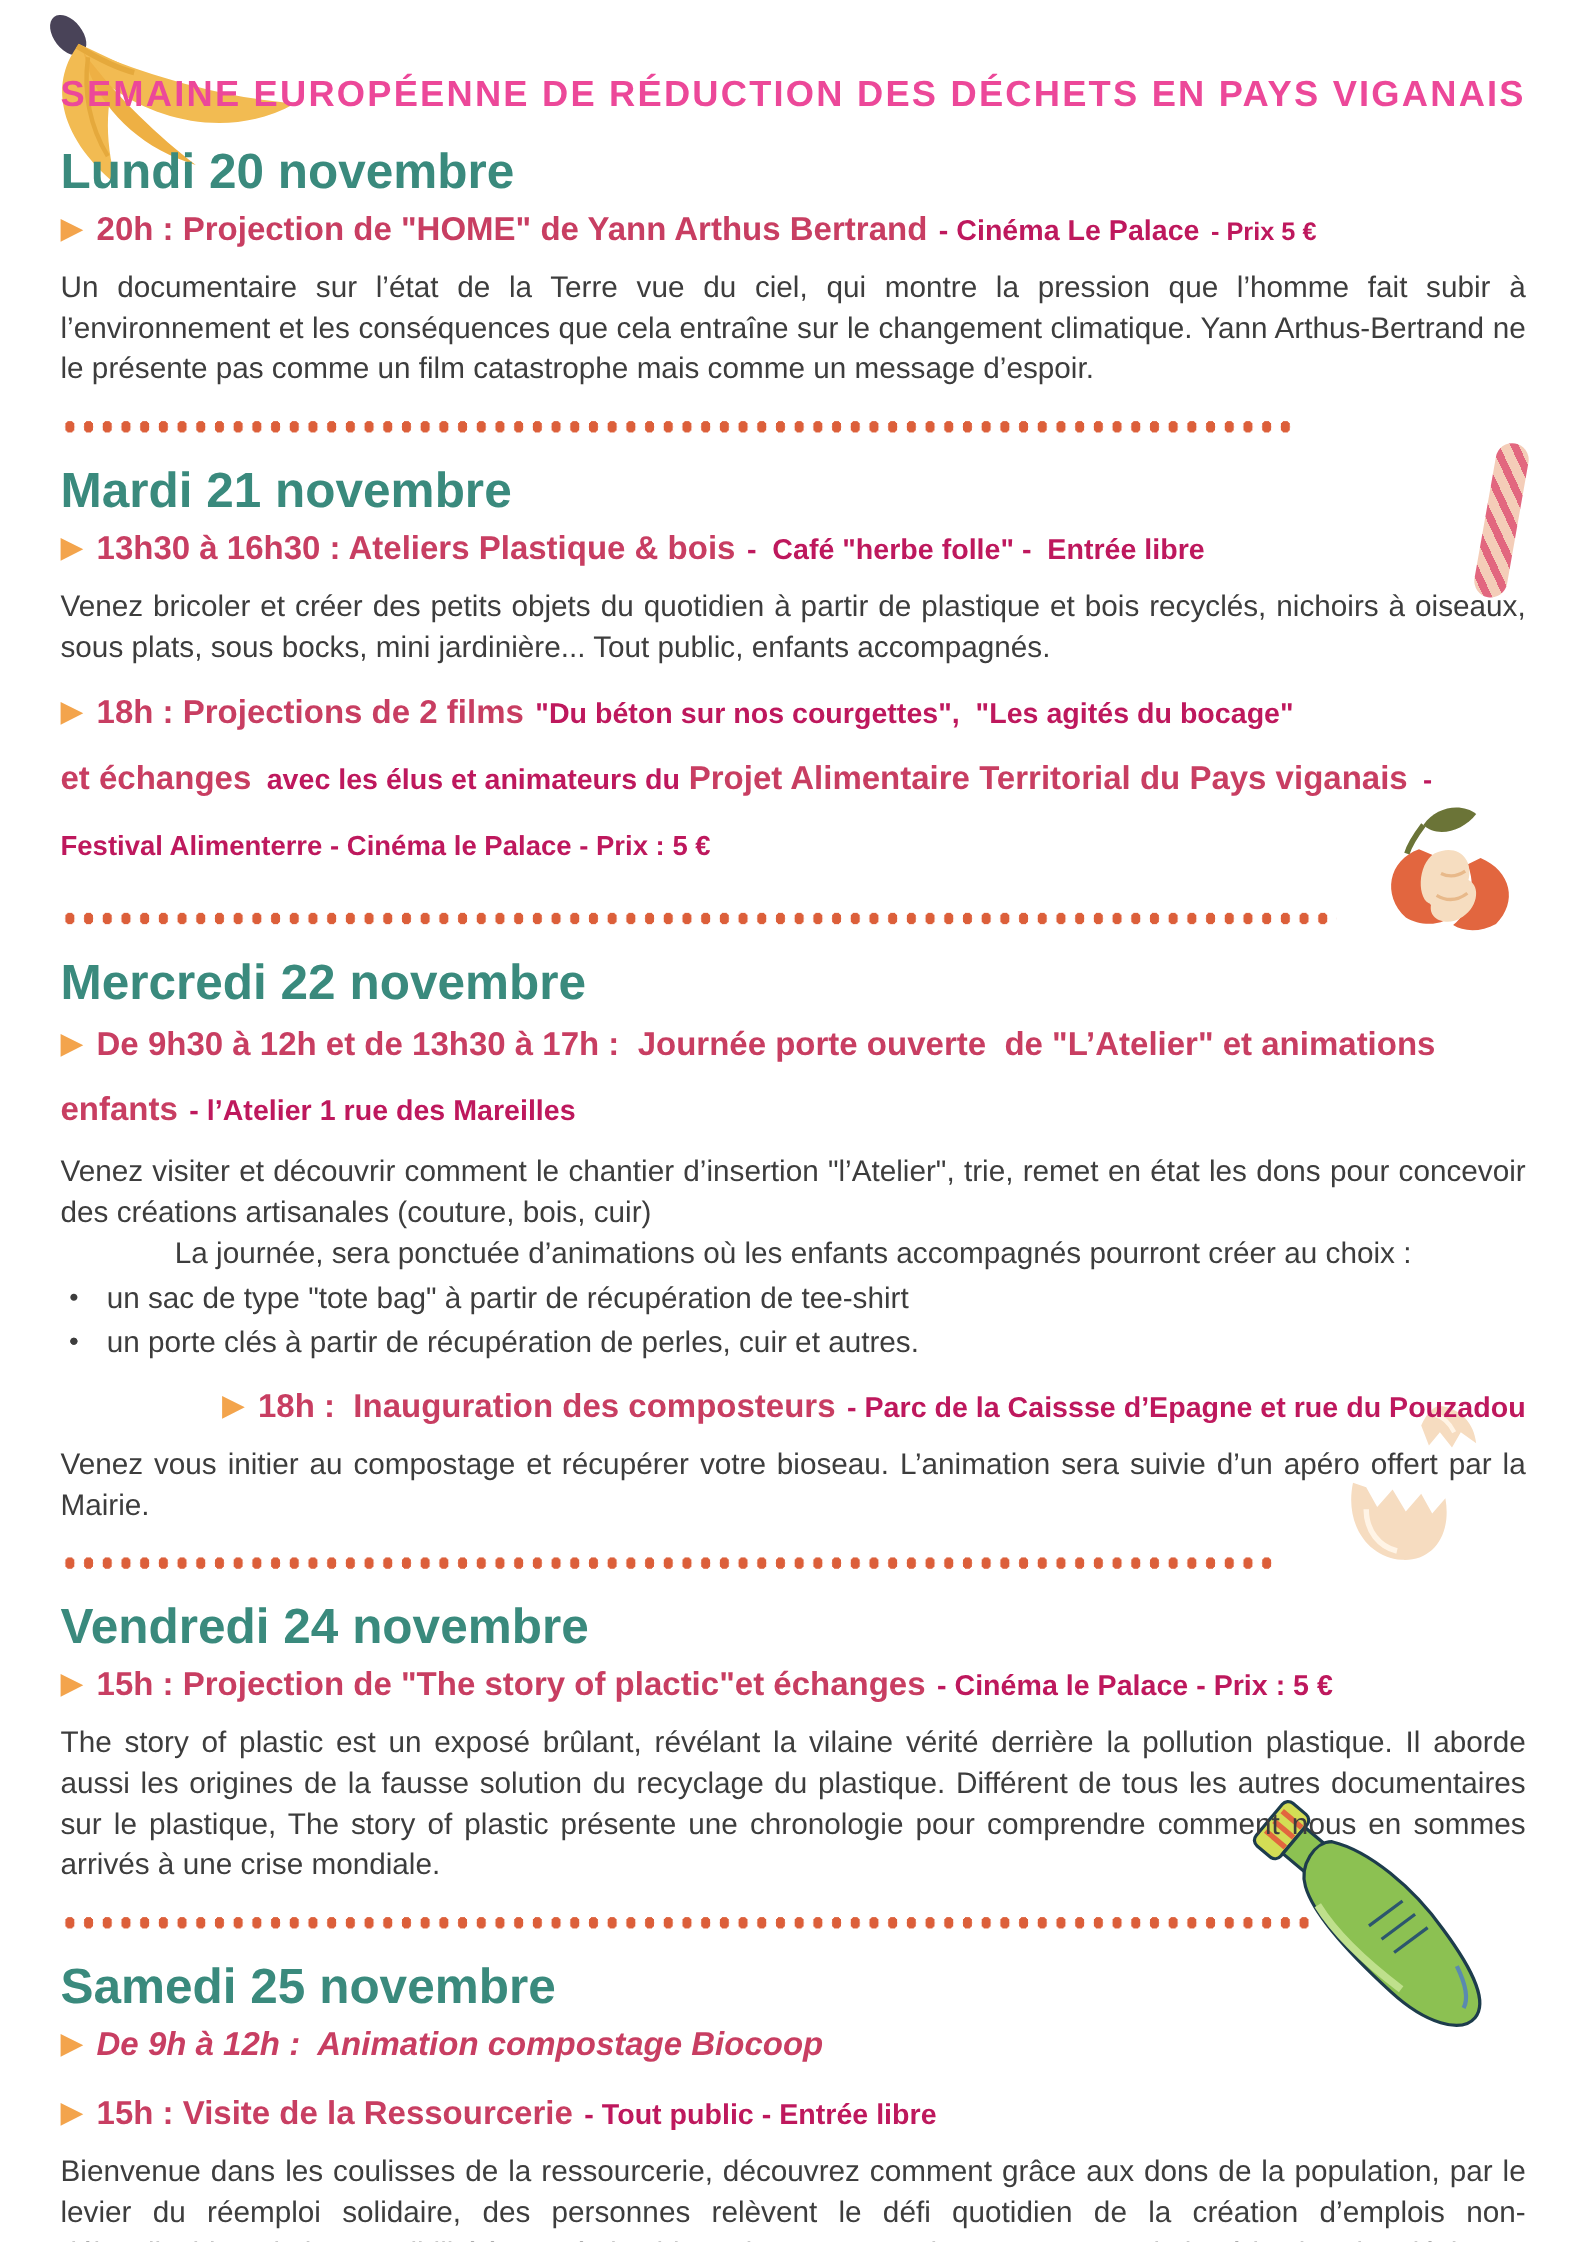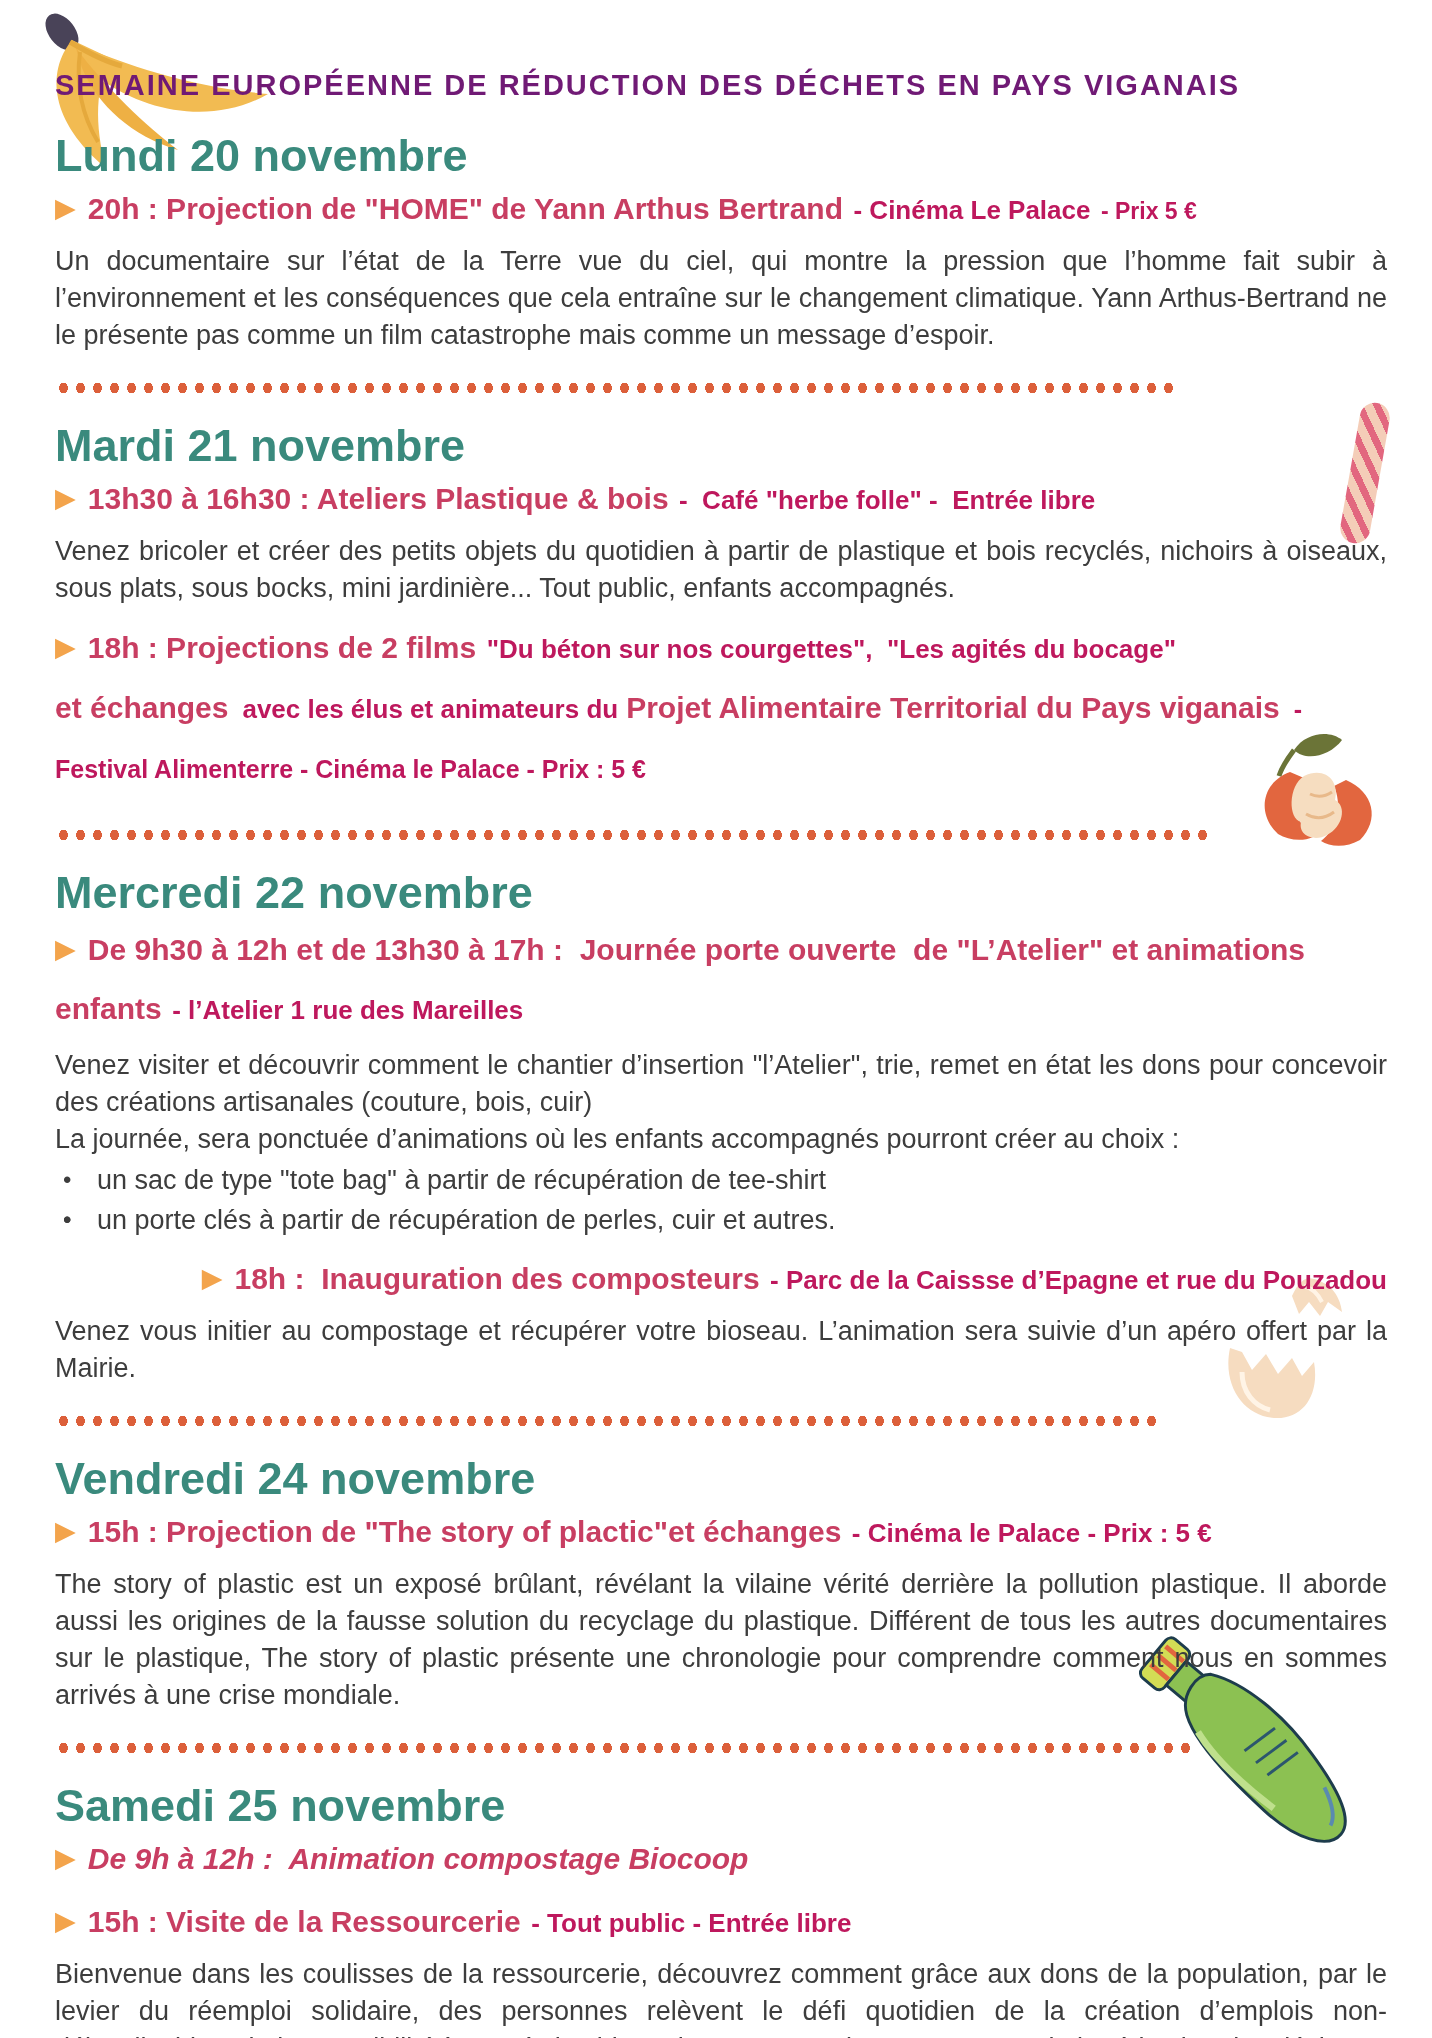--- a/index.html
+++ b/index.html
@@ -10,25 +10,25 @@
     background:#ffffff;
     overflow:hidden;
     font-family:"Liberation Sans",sans-serif;
     color:#3d3d3d;
   }
   .content{position:relative;z-index:2;padding:66px 45px 0 55px;}
 
   
   h1.poster-title{
     margin:0;
-    font-size:29px;
+    font-size:33px;
     line-height:38px;
     font-weight:700;
     letter-spacing:2px;
-    color:#701a75;
+    color:#ec4899;
     white-space:nowrap;
   }
 
   
   h2.day{
     margin:30px 0 8px 0;
     font-size:45px;
     line-height:44px;
     font-weight:700;
     color:#3a8a7d;
@@ -171,21 +171,21 @@
 
     <div class="dots d2"></div>
 
     <section>
       <h2 class="day">Mercredi 22 novembre</h2>
       <p class="event wrap">
         <span class="arrow">▶</span><span class="t">De 9h30 à 12h et de 13h30 à 17h :  Journée porte ouverte  de "L’Atelier" et animations enfants</span>
         <span class="d">- l’Atelier 1 rue des Mareilles</span>
       </p>
       <p class="desc just tight">Venez visiter et découvrir comment le chantier d’insertion "l’Atelier", trie, remet en état les dons pour concevoir des créations artisanales (couture, bois, cuir)</p>
-      <p class="desc tight" style="margin-top:0;">La journée, sera ponctuée d’animations où les enfants accompagnés pourront créer au choix :</p>
+      <p class="desc tight" style="margin-top:0;text-align:center;">La journée, sera ponctuée d’animations où les enfants accompagnés pourront créer au choix :</p>
       <ul class="bullets">
         <li><span class="b">•</span><span>un sac de type "tote bag" à partir de récupération de tee-shirt</span></li>
         <li><span class="b">•</span></li>
         <li><span class="b">•</span><span>un porte clés à partir de récupération de perles, cuir et autres.</span></li>
       </ul>
       <p class="event" style="margin-top:16px;text-align:right;">
         <span class="arrow">▶</span><span class="t">18h :  Inauguration des composteurs</span>
         <span class="d">- Parc de la Caissse d’Epagne et rue du Pouzadou</span>
       </p>
       <p class="desc just tight">Venez vous initier au compostage et récupérer votre bioseau. L’animation sera suivie d’un apéro offert par la Mairie.</p>

